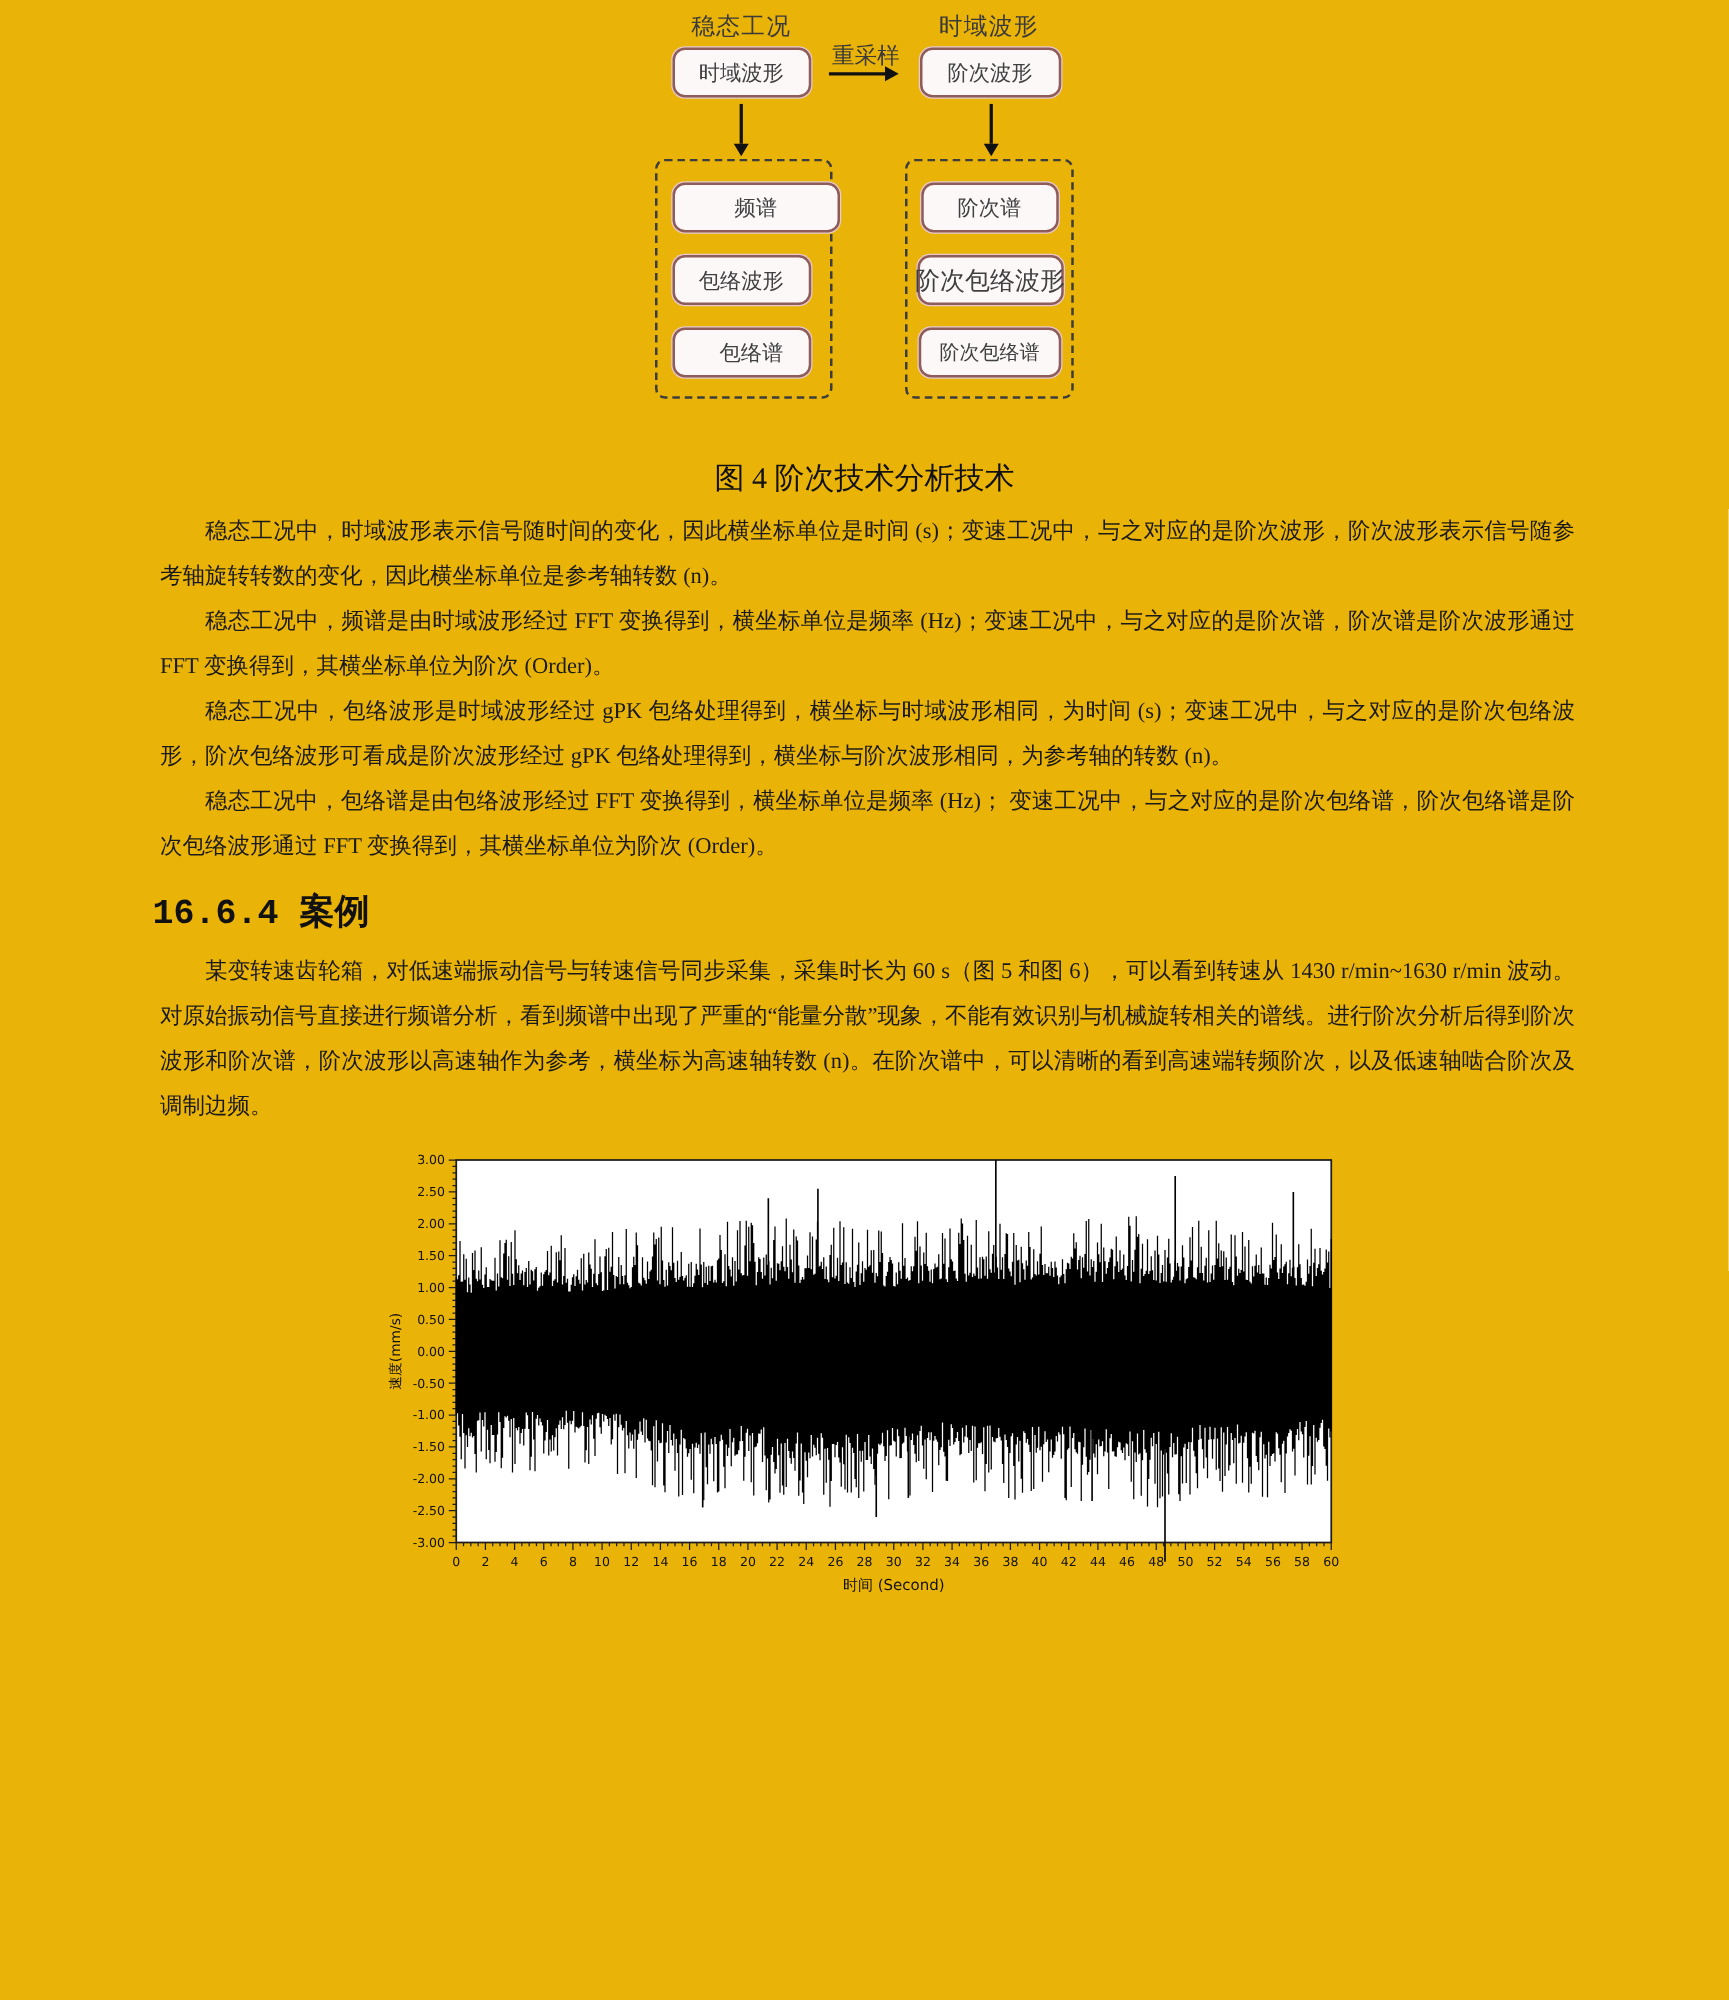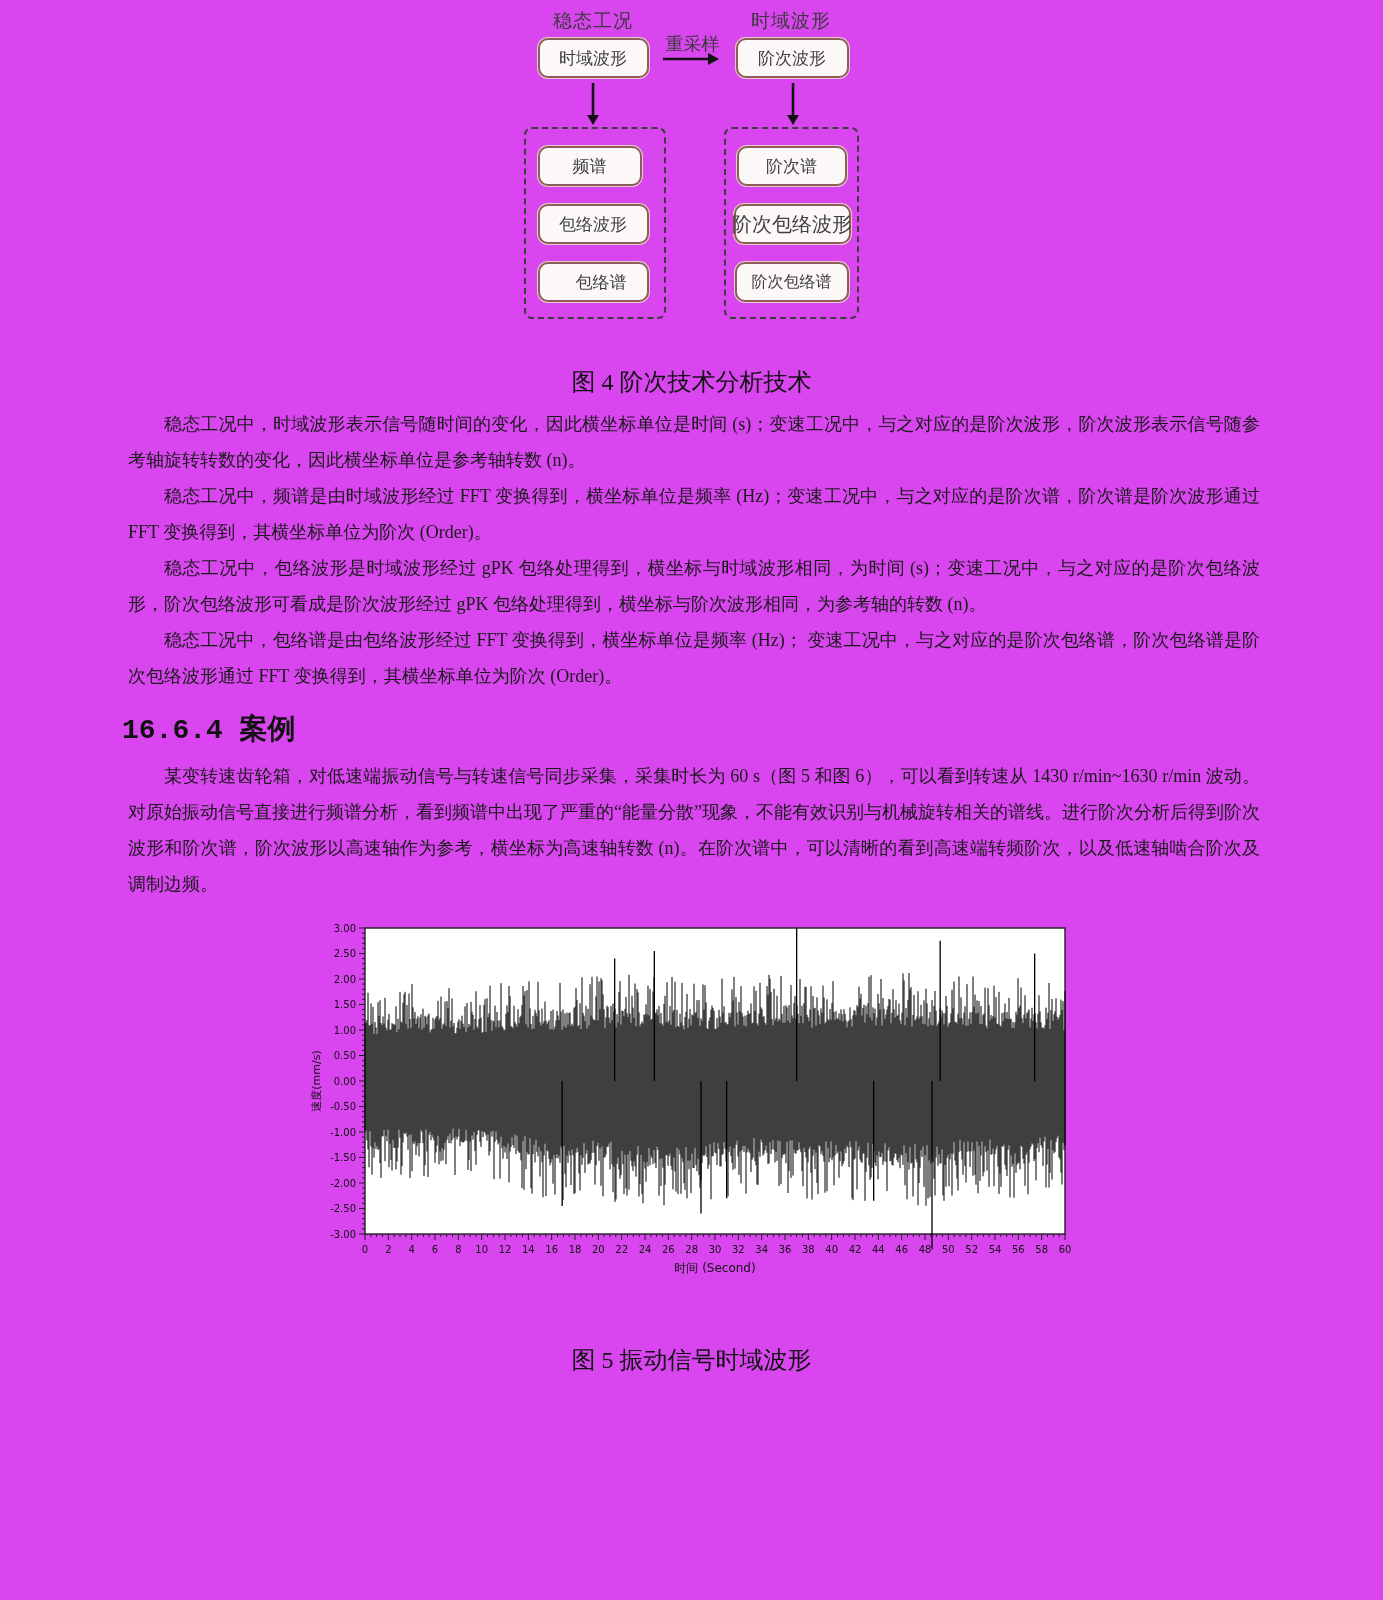--- a/index.html
+++ b/index.html
@@ -1,19 +1,19 @@
 <!DOCTYPE html>
 <html><head>
 <meta charset="utf-8">
 <style>
   html,body{margin:0;padding:0;background:#ffffff;}
   .page{
     position:relative;
     width:1383px;height:1600px;
-    background:#d946ef;
+    background:#eab308;
     overflow:hidden;
     font-family:"Liberation Serif","DejaVu Serif",serif;
     color:#1a1a1a;
   }
   
   .flowchart{
     position:relative;
     width:360px;height:318px;
     margin:6px auto 0 auto;
     font-family:"Liberation Sans","DejaVu Sans",sans-serif;
@@ -89,21 +89,21 @@
     <div class="fc-arrow" style="left:274px;top:77px;">
       <svg width="14" height="42" aria-hidden="true">
         <line x1="7" y1="0" x2="7" y2="32" stroke="#111" stroke-width="2.6"></line>
         <polygon points="1,32 13,32 7,42" fill="#111"></polygon>
       </svg>
     </div>
 
     <div class="fc-dashed" style="left:12px;width:142px;"></div>
     <div class="fc-dashed" style="left:212px;width:135px;"></div>
 
-    <div class="fc-box" style="left:26px;top:140px;width:104px;">频谱</div>
+    <div class="fc-box" style="left:26px;top:140px;width:134px;">频谱</div>
     <div class="fc-box" style="left:26px;top:198px;width:111px;">包络波形</div>
     <div class="fc-box" style="left:26px;top:256px;width:111px;padding-left:16px;">包络谱</div>
 
     <div class="fc-box" style="left:225px;top:140px;width:110px;">阶次谱</div>
     <div class="fc-box" style="left:222px;top:198px;width:117px;font-size:20px;">阶次包络波形</div>
     <div class="fc-box" style="left:223px;top:256px;width:114px;font-size:16px;">阶次包络谱</div>
   </div>
 
   <div class="fig-caption fig4-caption">图 4 阶次技术分析技术</div>
 
@@ -358,15 +358,14 @@
         <line x1="394" x2="394" y1="169" y2="301.59999999999997" stroke="#000" stroke-width="1.3"></line>
         <line x1="419.6666666666667" x2="419.6666666666667" y1="169" y2="286.3" stroke="#000" stroke-width="1.3"></line>
         <line x1="489.6666666666667" x2="489.6666666666667" y1="169" y2="16" stroke="#000" stroke-width="1.3"></line>
         <line x1="566.6666666666667" x2="566.6666666666667" y1="169" y2="288.84999999999997" stroke="#000" stroke-width="1.3"></line>
         <line x1="625" x2="625" y1="169" y2="337.3" stroke="#000" stroke-width="1.3"></line>
         <line x1="633.1666666666666" x2="633.1666666666666" y1="169" y2="28.75" stroke="#000" stroke-width="1.3"></line>
         <line x1="727.6666666666666" x2="727.6666666666666" y1="169" y2="41.5" stroke="#000" stroke-width="1.3"></line>
       </svg>
   </div>
 
-  <div class="fig-caption fig5-caption">图 5 振动信号时域波形</div>
 
 </div>
 
 </body></html>

